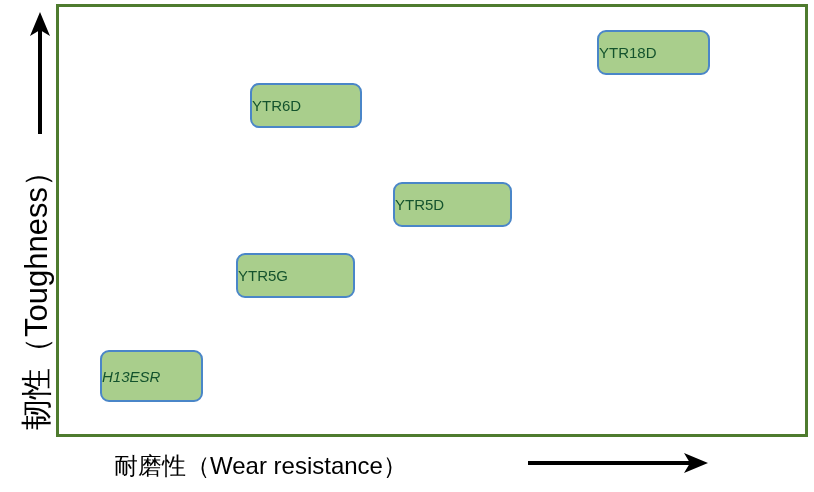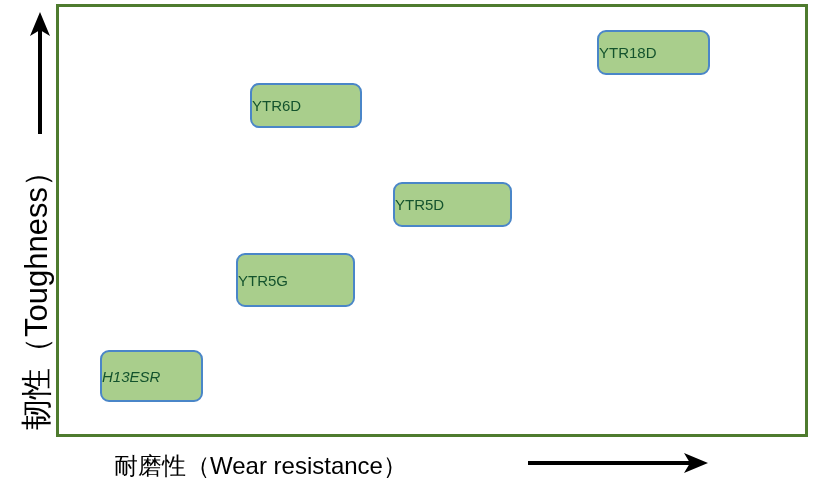--- a/index.html
+++ b/index.html
@@ -110,21 +110,21 @@
     <svg width="186" height="30" viewBox="0 0 186 30" xmlns="http://www.w3.org/2000/svg">
       <line x1="2" y1="15" x2="166" y2="15" stroke="#000000" stroke-width="4"></line>
       <polygon points="182,15 158,5 164,15 158,25" fill="#000000"></polygon>
     </svg>
   </div>
 
   <div class="data-box" style="left:100px; top:350px; width:103px; height:52px;font-style:italic;">
     <span>H13ESR</span>
   </div>
 
-  <div class="data-box" style="left:236px; top:253px; width:119px; height:54px;">
+  <div class="data-box" style="left:236px; top:253px; width:119px; height:45px;">
     <span>YTR5G</span>
   </div>
 
   <div class="data-box" style="left:365px; top:182px; width:119px; height:45px;margin-left:28px;">
     <span>YTR5D</span>
   </div>
 
   <div class="data-box" style="left:250px; top:83px; width:112px; height:45px;">
     <span>YTR6D</span>
   </div>

